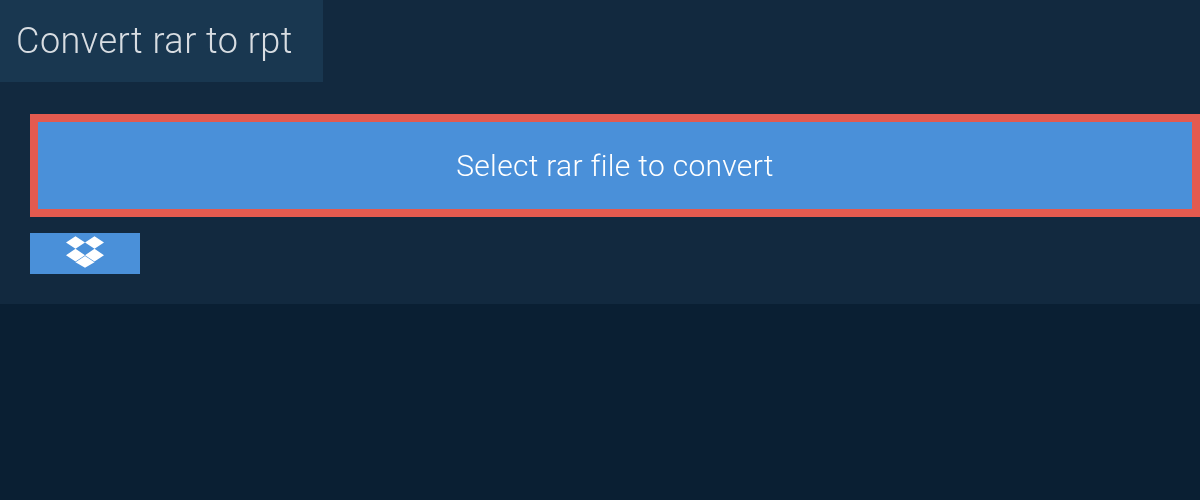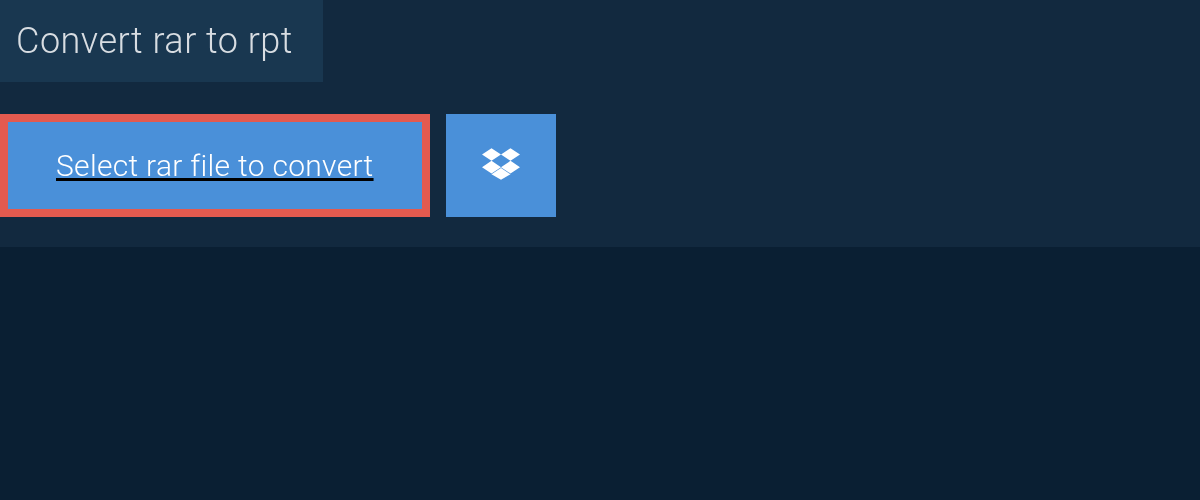--- a/index.html
+++ b/index.html
@@ -11,38 +11,39 @@
       width: 1200px;
       height: 500px;
       background: #0a1f33;
       font-family: -apple-system, BlinkMacSystemFont, "Segoe UI", Roboto, "Helvetica Neue", Arial, sans-serif;
       overflow: hidden;
     }
     .panel {
       background: #12293f;
       width: 100%;
       padding-bottom: 30px;
-      text-decoration: underline;
     }
     .header-tab {
       display: inline-block;
       background: #193750;
       padding: 20px 30px 20px 16px;
       margin-left: 0;
     }
     .header-tab h1 {
       color: #d8dde2;
       font-size: 36px;
       font-weight: 300;
       letter-spacing: 0.5px;
     }
     .button-row {
       display: flex;
       gap: 16px;
       margin-top: 32px;
+      margin-left: 30px;
+      flex-direction: column;
     }
     .select-file-btn {
       background: #4a90d9;
       border: 8px solid #e35a4f;
       color: #ffffff;
       font-size: 30px;
       font-weight: 300;
       padding: 26px 48px;
       cursor: pointer;
       font-family: inherit;

